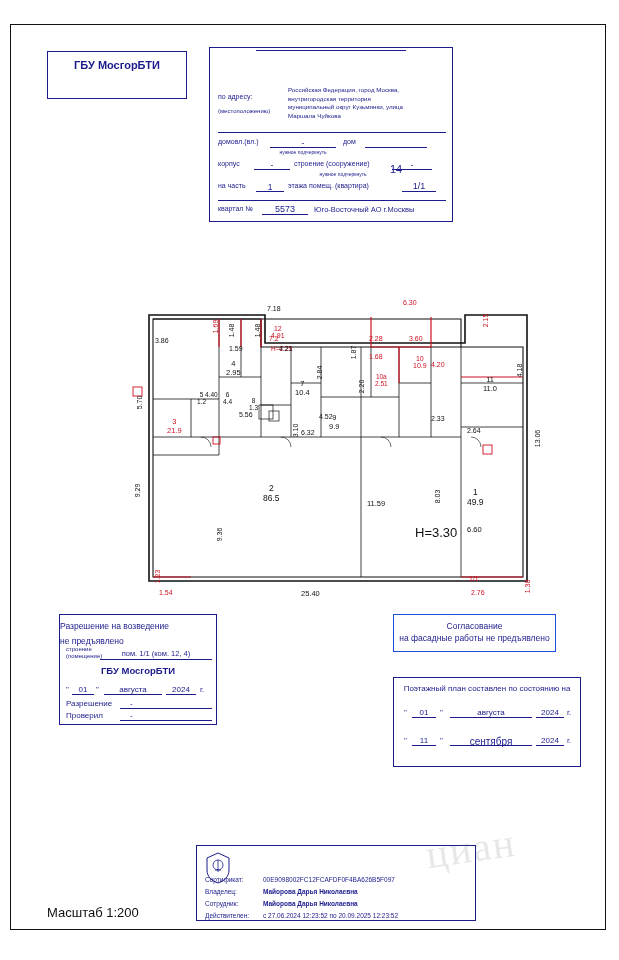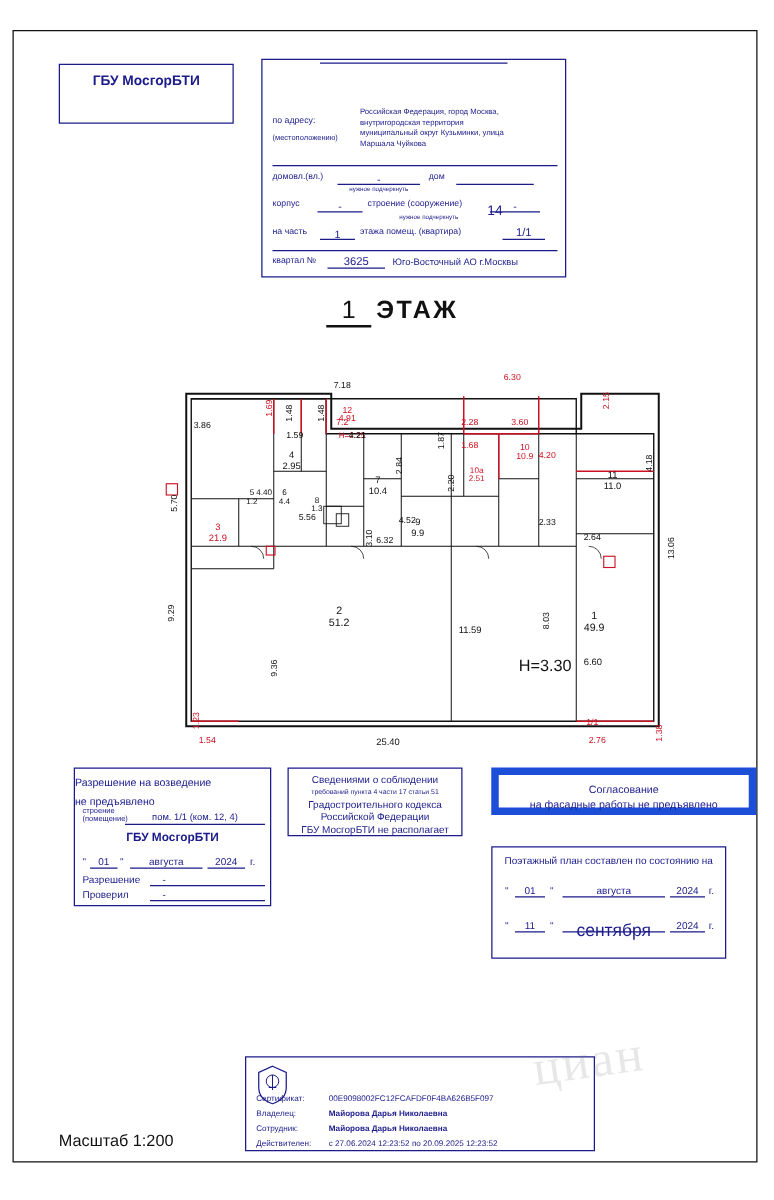--- a/index.html
+++ b/index.html
@@ -92,22 +92,22 @@
   
   #note-left {
     left: 48px; top: 589px; width: 158px; height: 111px;
     border: 1px solid #1b1b8c;
   }
   #note-mid {
     left: 219px; top: 589px; width: 140px; height: 55px;
     border: 1px solid #1b1b8c;
   }
   #note-right {
-    left: 382px; top: 589px; width: 212px; height: 38px;
-    border: 6px solid #1d4ed8;
+    left: 382px; top: 589px; width: 163px; height: 38px;
+    border: 1px solid #1d4ed8;
   }
   #note-dates {
     left: 382px; top: 652px; width: 188px; height: 90px;
     border: 1px solid #1b1b8c;
   }
   .nl-t1 { font-size: 8.5px; text-align: left; color: #1b1b8c; margin-top: 6px; line-height: 11px;}
   .nl-small { font-size: 6px; color: #1b1b8c; }
   .nm-t { font-size: 8px; color: #1b1b8c; text-align: center; line-height: 10px; }
   .nr-t { font-size: 8.5px; color: #1b1b8c; text-align: center; line-height: 12px; }
 
@@ -188,27 +188,24 @@
     <div class="frow" style="left:8px; top:134px;">на часть</div>
     <div class="fline" style="left:46px; top:143px; width:28px;"></div>
     <div class="fval" style="left:46px; top:134px; width:28px;">1</div>
     <div class="frow" style="left:78px; top:134px;">этажа помещ. (квартира)</div>
     <div class="fline" style="left:192px; top:143px; width:34px;"></div>
     <div class="fval" style="left:192px; top:133px; width:34px; font-size:9px;">1/1</div>
 
     <div class="fline" style="left:8px; top:152px; width:228px;"></div>
     <div class="frow" style="left:8px; top:157px;">квартал №</div>
     <div class="fline" style="left:52px; top:166px; width:46px;"></div>
-    <div class="fval" style="left:52px; top:156px; width:46px; font-size:9px;">3625</div>
+    <div class="fval" style="left:52px; top:156px; width:46px; font-size:9px;">5573</div>
     <div class="fval" style="left:104px; top:157px; width:132px; font-size:7.5px; text-align:left;">Юго-Восточный АО г.Москвы</div>
   </div>
 
-  <div class="blk" id="etazh-wrap">
-    <span id="etazh-num">1</span><span id="etazh-word">ЭТАЖ</span>
-  </div>
 
   <div class="blk" id="drawing">
     <svg width="420" height="320" viewBox="0 0 420 320" xmlns="http://www.w3.org/2000/svg">
       <g stroke="#111" fill="none" stroke-width="1.1">
 
         <path d="M22 32 L22 112 L22 150 L22 168 L22 290 L330 290 L392 290 L392 170 L392 96 L392 60 L330 60 L330 32 Z"></path>
 
         <path d="M22 32 L130 32 L130 60 L330 60"></path>
 
         <path d="M18 28 L134 28 L134 56 L334 56 L334 28 L396 28 L396 294 L18 294 Z" stroke-width="1.6"></path>
@@ -297,21 +294,21 @@
     <div style="position:absolute; left:118px; top:110px; font-size:6.5px; color:#111; text-align:center;">
       <span>8</span><br>
       <span>1.3</span>
     </div>
     <div style="position:absolute; left:198px; top:126px; font-size:7.5px; color:#111; text-align:center;">
       <span>9</span><br>
       <span>9.9</span>
     </div>
     <div style="position:absolute; left:132px; top:196px; font-size:8.5px; color:#111; text-align:center;">
       <span>2</span><br>
-      <span>51.2</span>
+      <span>86.5</span>
     </div>
     <div style="position:absolute; left:336px; top:200px; font-size:8.5px; color:#111; text-align:center;">
       <span>1</span><br>
       <span>49.9</span>
     </div>
     <div style="position:absolute; left:282px; top:68px; font-size:7px; color:#cc1122; text-align:center;">
       <span>10</span><br>
       <span>10.9</span>
     </div>
     <div style="position:absolute; left:244px; top:86px; font-size:6.5px; color:#cc1122; text-align:center;">
@@ -393,27 +390,20 @@
 
     <div style="position:absolute; left:6px; top:84px; font-size:8px; color:#1b1b8c;">Разрешение</div>
     <div style="position:absolute; left:70px; top:84px; font-size:8px; color:#1b1b8c;">-</div>
     <div class="dline" style="left:60px; top:93px; width:92px;"></div>
 
     <div style="position:absolute; left:6px; top:96px; font-size:8px; color:#1b1b8c;">Проверил</div>
     <div style="position:absolute; left:70px; top:96px; font-size:8px; color:#1b1b8c;">-</div>
     <div class="dline" style="left:60px; top:105px; width:92px;"></div>
   </div>
 
-  <div class="blk bordered" id="note-mid">
-    <div class="nm-t" style="margin-top:4px;">Сведениями о соблюдении</div>
-    <div class="nm-t" style="font-size:5.5px;">требований пункта 4 части 17 статьи 51</div>
-    <div class="nm-t">Градостроительного кодекса</div>
-    <div class="nm-t">Российской Федерации</div>
-    <div class="nm-t">ГБУ МосгорБТИ не располагает</div>
-  </div>
 
   <div class="blk bordered" id="note-right">
     <div class="nr-t" style="margin-top:5px;">Согласование</div>
     <div class="nr-t">на фасадные работы не предъявлено</div>
   </div>
 
   <div class="blk bordered" id="note-dates">
     <div style="position:absolute; left:0; top:6px; width:100%; text-align:center; font-size:8px; color:#1b1b8c;">Поэтажный план составлен по состоянию на</div>
 
     <div style="position:absolute; left:10px; top:30px; font-size:8px; color:#1b1b8c;">"</div>
@@ -423,21 +413,21 @@
     <div style="position:absolute; left:62px; top:30px; width:70px; font-size:8px; color:#1b1b8c; text-align:center;">августа</div>
     <div class="dline" style="left:56px; top:39px; width:82px;"></div>
     <div style="position:absolute; left:142px; top:30px; width:28px; font-size:8px; color:#1b1b8c; text-align:center;">2024</div>
     <div class="dline" style="left:142px; top:39px; width:28px;"></div>
     <div style="position:absolute; left:173px; top:30px; font-size:8px; color:#1b1b8c;">г.</div>
 
     <div style="position:absolute; left:10px; top:58px; font-size:8px; color:#1b1b8c;">"</div>
     <div style="position:absolute; left:18px; top:58px; width:24px; font-size:8px; color:#1b1b8c; text-align:center;">11</div>
     <div class="dline" style="left:18px; top:67px; width:24px;"></div>
     <div style="position:absolute; left:46px; top:58px; font-size:8px; color:#1b1b8c;">"</div>
-    <div style="position:absolute; left:62px; top:58px; width:70px; font-size:14px; color:#1b1b8c; text-align:center;">сентября</div>
+    <div style="position:absolute; left:62px; top:58px; width:70px; font-size:10px; color:#1b1b8c; text-align:center;">сентября</div>
     <div class="dline" style="left:56px; top:67px; width:82px;"></div>
     <div style="position:absolute; left:142px; top:58px; width:28px; font-size:8px; color:#1b1b8c; text-align:center;">2024</div>
     <div class="dline" style="left:142px; top:67px; width:28px;"></div>
     <div style="position:absolute; left:173px; top:58px; font-size:8px; color:#1b1b8c;">г.</div>
   </div>
 
   <div class="blk bordered" id="sign-block">
     <svg id="sign-emblem" viewBox="0 0 26 32">
       <path d="M13 1 L24 6 L24 18 C24 25 19 29 13 31 C7 29 2 25 2 18 L2 6 Z" fill="none" stroke="#1b1b8c" stroke-width="1"></path>
       <circle cx="13" cy="13" r="5" fill="none" stroke="#1b1b8c" stroke-width="0.8"></circle>

